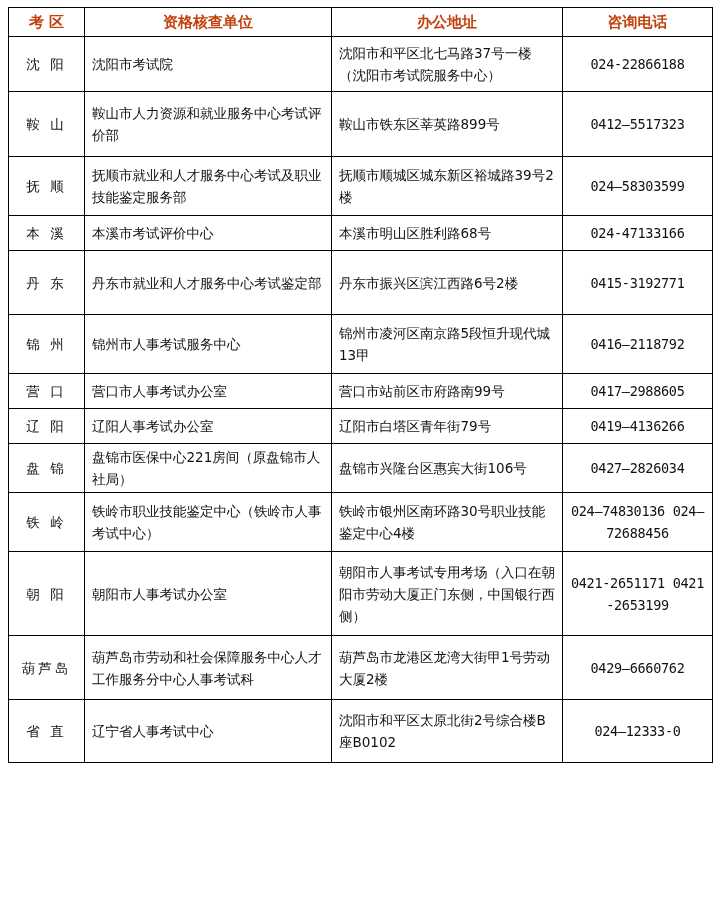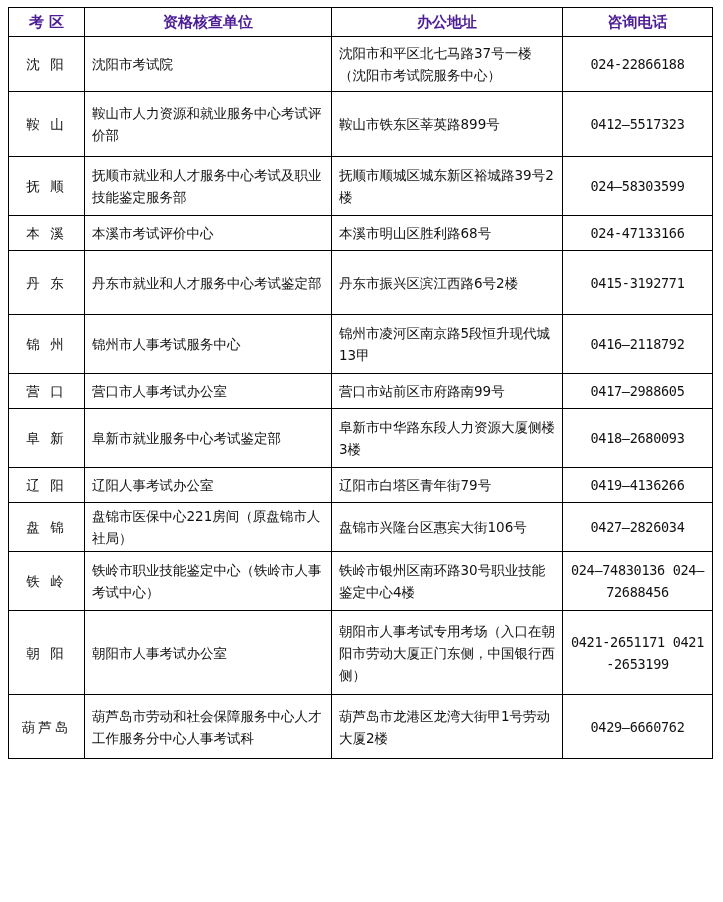--- a/index.html
+++ b/index.html
@@ -16,21 +16,21 @@
       line-height: 22px;
       padding: 2px 7px;
       vertical-align: middle;
       font-weight: normal;
       word-break: break-all;
     }
     table.exam th {
       font-weight: bold;
       font-size: 15px;
       text-align: center;
-      color: #4c1d95;
+      color: #c2410c;
       height: 28px;
       padding: 0 4px;
     }
     td.region { text-align: center; letter-spacing: 3px; font-size: 15px; }
     td.unit { text-align: left; }
     td.addr { text-align: left; }
     td.phone { text-align: center; font-family: "DejaVu Sans Mono", "Liberation Mono", monospace; font-size: 12.5px; letter-spacing: -0.3px; }
   </style>
 </head>
 <body>
@@ -86,26 +86,20 @@
         <td class="unit">锦州市人事考试服务中心</td>
         <td class="addr">锦州市凌河区南京路5段恒升现代城13甲</td>
         <td class="phone">0416—2118792</td>
       </tr>
       <tr style="height: 35px; padding-left: 28px;">
         <td class="region">营 口</td>
         <td class="unit">营口市人事考试办公室</td>
         <td class="addr">营口市站前区市府路南99号</td>
         <td class="phone">0417—2988605</td>
       </tr>
-      <tr style="height: 59px;">
-        <td class="region">阜 新</td>
-        <td class="unit">阜新市就业服务中心考试鉴定部</td>
-        <td class="addr">阜新市中华路东段人力资源大厦侧楼3楼</td>
-        <td class="phone">0418—2680093</td>
-      </tr>
       <tr style="height: 35px;">
         <td class="region">辽 阳</td>
         <td class="unit">辽阳人事考试办公室</td>
         <td class="addr">辽阳市白塔区青年街79号</td>
         <td class="phone">0419—4136266</td>
       </tr>
       <tr style="height: 47px; margin-left: 24px;">
         <td class="region">盘 锦</td>
         <td class="unit">盘锦市医保中心221房间（原盘锦市人社局）</td>
         <td class="addr">盘锦市兴隆台区惠宾大街106号</td>
@@ -122,14 +116,20 @@
         <td class="unit">朝阳市人事考试办公室</td>
         <td class="addr">朝阳市人事考试专用考场（入口在朝阳市劳动大厦正门东侧，中国银行西侧）</td>
         <td class="phone">0421-2651171 0421-2653199</td>
       </tr>
       <tr style="height: 64px;">
         <td class="region">葫芦岛</td>
         <td class="unit">葫芦岛市劳动和社会保障服务中心人才工作服务分中心人事考试科</td>
         <td class="addr">葫芦岛市龙港区龙湾大街甲1号劳动大厦2楼</td>
         <td class="phone">0429—6660762</td>
       </tr>
+      <tr style="height: 63px;">
+        <td class="region">省 直</td>
+        <td class="unit">辽宁省人事考试中心</td>
+        <td class="addr">沈阳市和平区太原北街2号综合楼B座B0102</td>
+        <td class="phone">024—12333-0</td>
+      </tr>
     </tbody>
 </table>
 
 </body></html>

